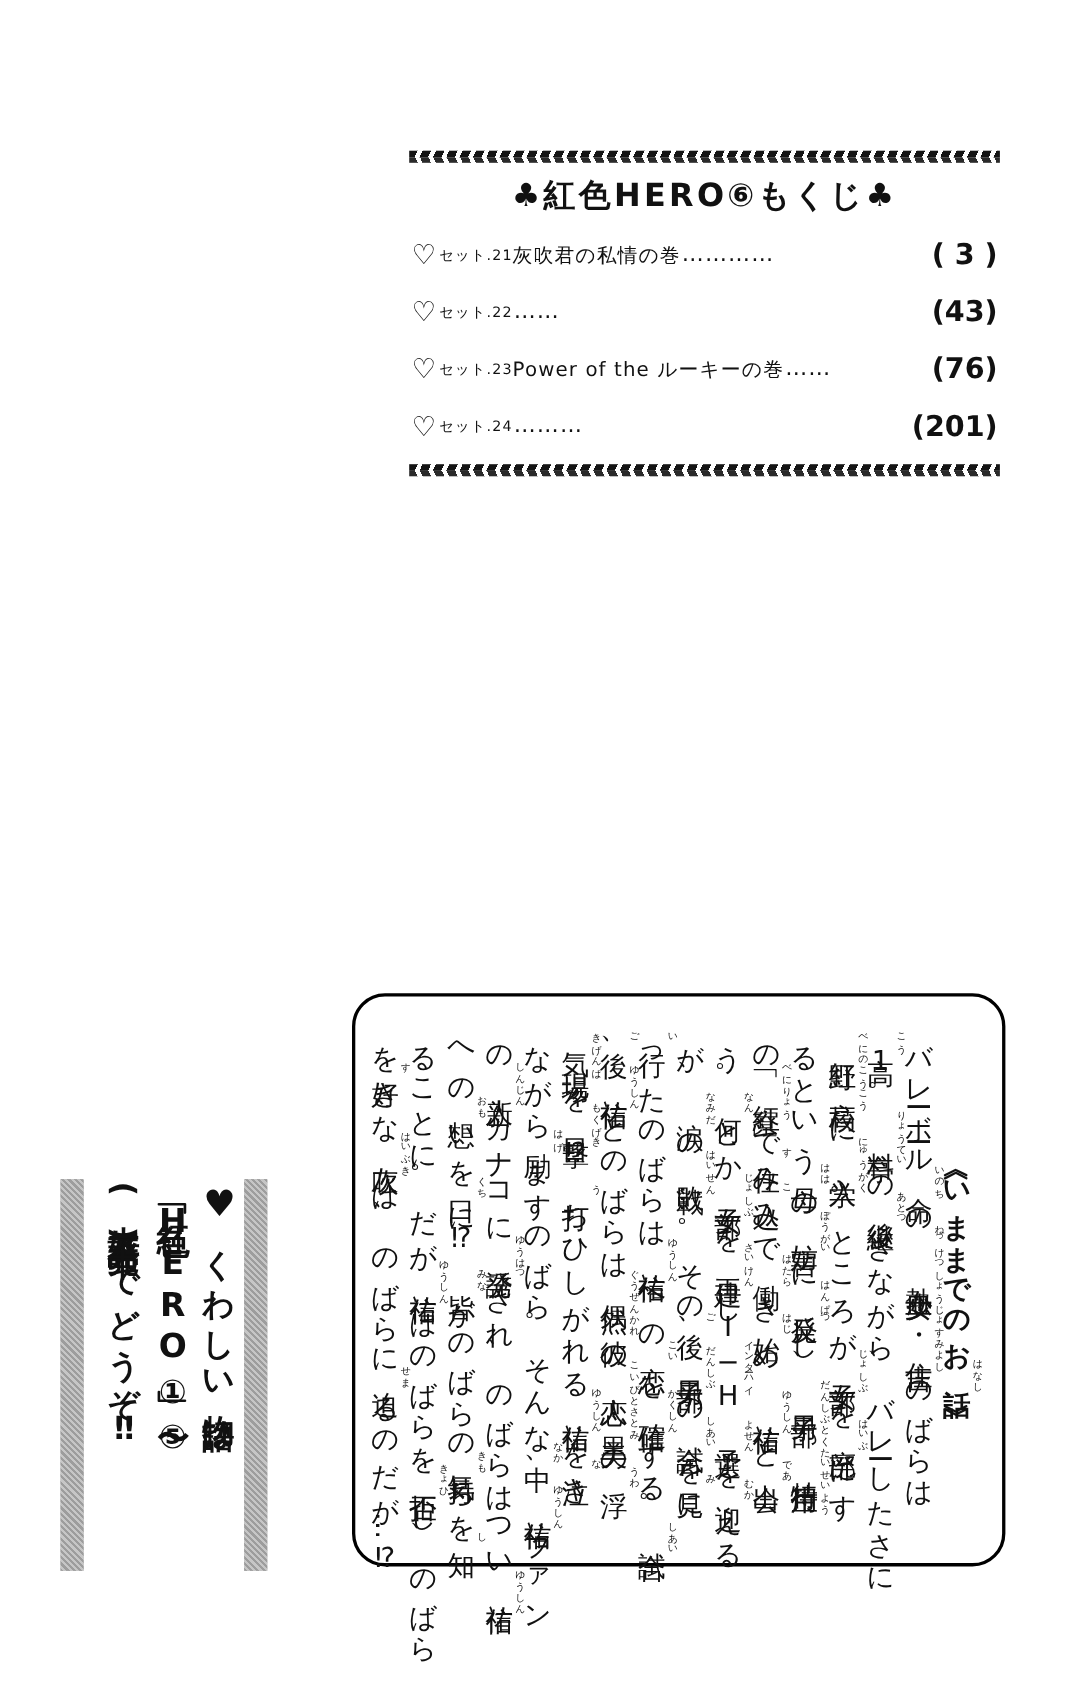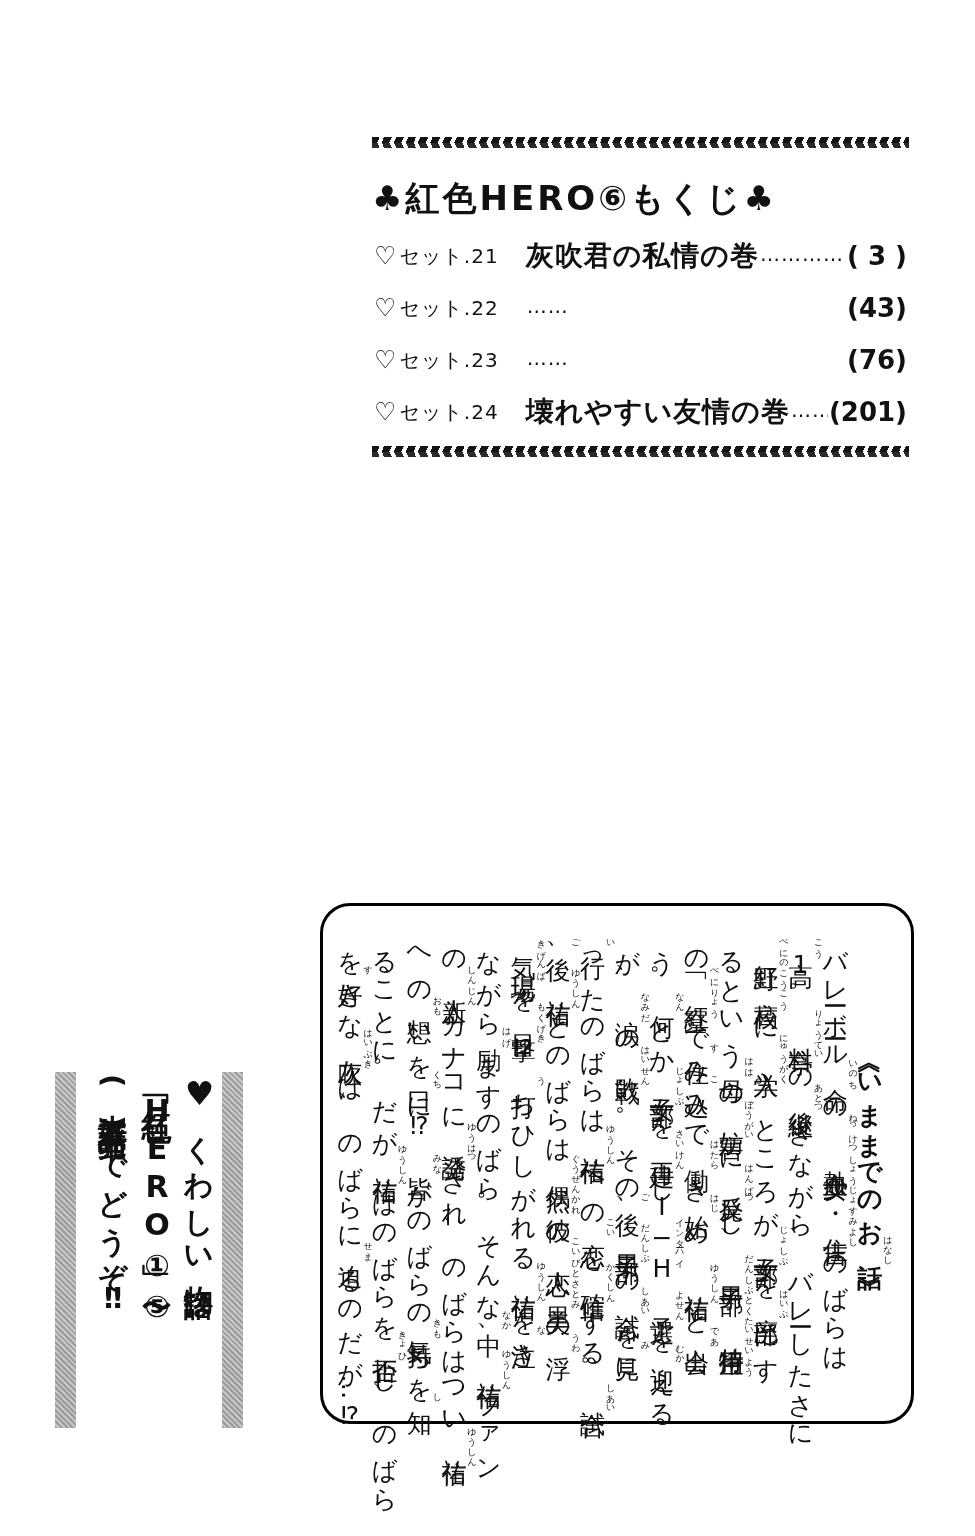--- a/index.html
+++ b/index.html
@@ -12,28 +12,28 @@
 
   
   .toc{position:absolute;left:372px;top:137px;width:537px;}
   .zigzag{
     height:11px;
     background:
       repeating-linear-gradient(115deg,#141414 0 7px,#ffffff 7px 11px) 0 0/100% 6px no-repeat,
       repeating-linear-gradient(65deg,#2a2a2a 0 7px,#ffffff 7px 11px) 0 6px/100% 5px no-repeat;
   }
   .toc-title{
-    font-size:34px;font-weight:bold;
-    letter-spacing:3px;margin:28px 0 4px;
+    text-align:center;font-size:29px;font-weight:bold;
+    letter-spacing:3px;margin:10px 0 4px;
   }
   .toc-entries{padding:4px 2px 8px 2px;}
   .toc-entry{display:flex;align-items:center;height:52px;}
   .toc-heart{font-size:25px;flex:0 0 auto;margin-right:3px;transform:translateY(-1px);}
-  .toc-no{font-size:20px;flex:0 0 auto;margin-right:27px;letter-spacing:1px;}
-  .toc-entry-title{font-size:28px;font-weight:700;white-space:nowrap;flex:0 0 auto;letter-spacing:1px;}
+  .toc-no{font-size:13px;flex:0 0 auto;margin-right:0;letter-spacing:1px;}
+  .toc-entry-title{font-size:18px;font-weight:400;white-space:nowrap;flex:0 0 auto;letter-spacing:1px;}
   .toc-dots{flex:1 1 auto;overflow:hidden;font-size:20px;white-space:nowrap;margin:0 1px;letter-spacing:1px;transform:translateY(-2px);}
   .toc-page{font-size:26px;font-weight:600;flex:0 0 auto;white-space:nowrap;}
 
   
   .summary{
     position:absolute;left:320px;top:903px;width:594px;height:521px;
     border:3px solid #000;border-radius:30px;box-sizing:border-box;
     padding:27px 18px 20px 16px;
   }
   .summary-columns{
@@ -91,28 +91,28 @@
     <div class="toc-entry">
       <span class="toc-heart">♡</span>
       <span class="toc-no">セット.22</span>
       <span class="toc-dots">……</span>
       <span class="toc-page">(43)</span>
     </div>
 
     <div class="toc-entry">
       <span class="toc-heart">♡</span>
       <span class="toc-no">セット.23</span>
+      <span class="toc-entry-title">Power of the ルーキーの巻</span>
       <span class="toc-dots">……</span>
       <span class="toc-page">(76)</span>
     </div>
 
     <div class="toc-entry">
       <span class="toc-heart">♡</span>
       <span class="toc-no">セット.24</span>
-      <span class="toc-entry-title">壊れやすい友情の巻</span>
       <span class="toc-dots">………</span>
       <span class="toc-page">(201)</span>
     </div>
   </div>
     <div class="zigzag"></div>
   </div>
 
   <div class="summary">
     <div class="summary-columns">
         <div class="vcol title-col"><span>《いままでのお</span><ruby><span>話</span><rt>はなし</rt></ruby><span>》</span></div>

